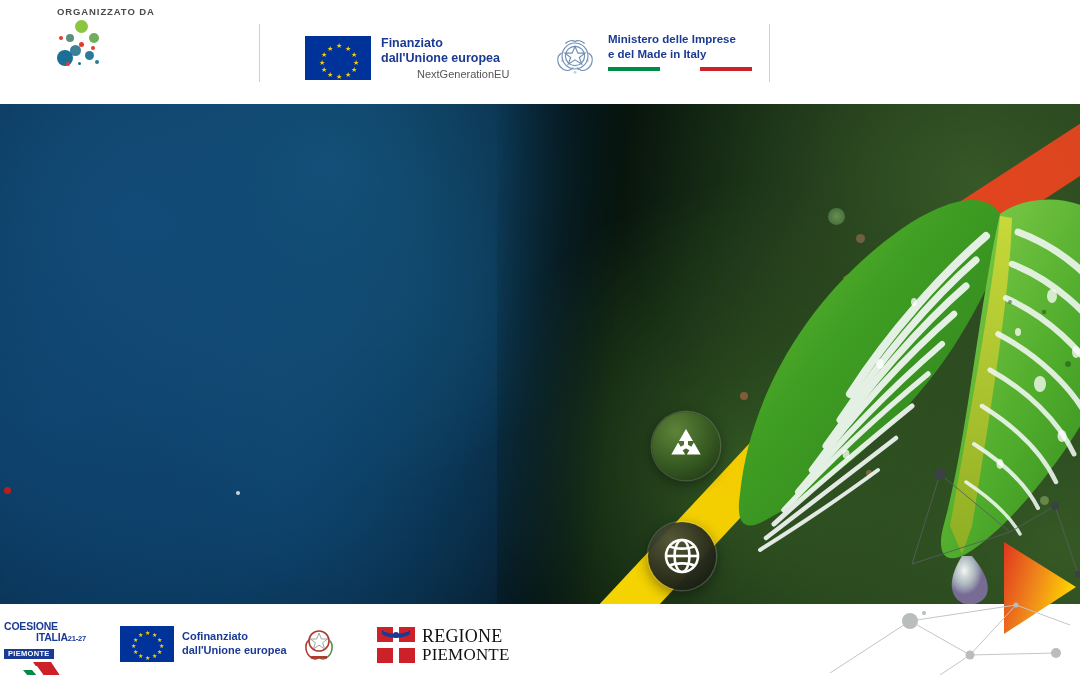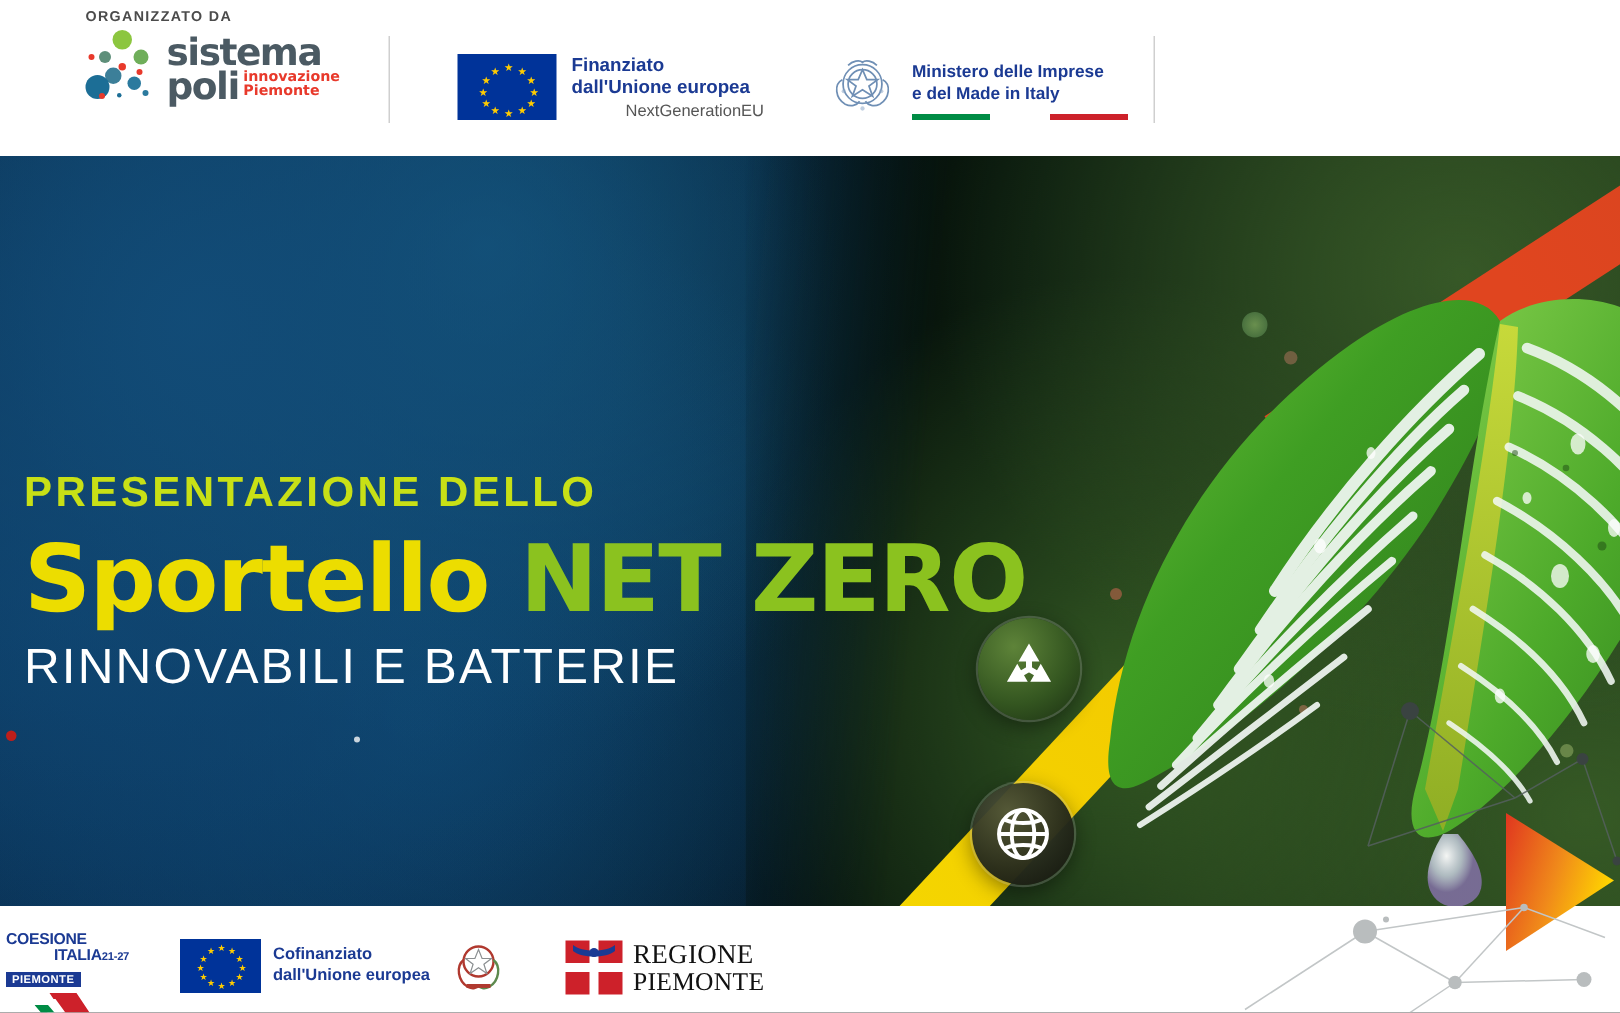--- a/index.html
+++ b/index.html
@@ -43,21 +43,21 @@
 
   .eu-block { position:absolute; left:262px; top:36px; display:flex; align-items:center; gap:10px; }
   .eu-flag {
     width:66px; height:44px; background:#003399; position:relative; flex:0 0 66px;
   }
   .eu-flag .star { position:absolute; color:#FFCC00; font-size:7px; line-height:7px; }
   .eu-txt { line-height:1.18; }
   .eu-bold { font-size:12.5px; font-weight:700; color:#1b3a93; white-space:nowrap; }
   .eu-sub { font-size:11px; color:#555; margin-top:2px; white-space:nowrap;padding-left:36px; }
 
-  .min-block { position:absolute; left:508px; top:32px; display:flex; align-items:flex-end; gap:9px; }
+  .min-block { position:absolute; left:508px; top:32px; display:flex; align-items:flex-start; gap:9px; }
   .emblem { width:48px; height:48px; flex:0 0 48px; }
   .min-txt { line-height:1.3; }
   .min-line { font-size:11.5px; font-weight:700; color:#1b3a93; white-space:nowrap; }
   .flagbars { display:flex; gap:40px; margin-top:5px; }
   .fb { width:52px; height:4px; }
   .fb.green { background:#008c45; }
   .fb.red { background:#cd212a; }
 
   .inv-block { position:absolute; left:758px; top:30px; width:96px; text-align:center; }
   .inv-tick { width:2.5px; height:14px; margin:0 auto; }
@@ -213,30 +213,20 @@
           <span style="left:9px;top:14px;width:8px;height:8px;background:#5e8f7a;"></span>
           <span style="left:22px;top:22px;width:5px;height:5px;background:#e8392b;"></span>
           <span style="left:34px;top:26px;width:4px;height:4px;background:#e8392b;"></span>
           <span style="left:13px;top:25px;width:11px;height:11px;background:#3c7f99;"></span>
           <span style="left:28px;top:31px;width:9px;height:9px;background:#2b7a9e;"></span>
           <span style="left:0px;top:30px;width:16px;height:16px;background:#1c6e96;"></span>
           <span style="left:9px;top:42px;width:4px;height:4px;background:#e8392b;"></span>
           <span style="left:21px;top:42px;width:3px;height:3px;background:#1c6e96;"></span>
           <span style="left:38px;top:40px;width:4px;height:4px;background:#2b7a9e;"></span>
           <span style="left:2px;top:16px;width:4px;height:4px;background:#e8392b;"></span>
-        </div>
-        <div class="sp-words">
-          <div class="sp-sistema">sistema</div>
-          <div class="sp-row2">
-            <span class="sp-poli">poli</span>
-            <span class="sp-innov">
-              <span>innovazione</span><br>
-              <span>Piemonte</span>
-            </span>
-          </div>
         </div>
       </div>
     </div>
 
     <div class="vdivider" style="left:216px;top:24px;height:58px;"></div>
 
     <div class="eu-block">
       <div class="eu-flag">
         <span class="star" style="left:31px;top:6px;">★</span>
         <span class="star" style="left:40px;top:8.5px;">★</span>
@@ -399,28 +389,20 @@
         <g fill="none" stroke="#fff" stroke-width="2.6">
           <circle cx="21" cy="21" r="16"></circle>
           <ellipse cx="21" cy="21" rx="7.5" ry="16"></ellipse>
           <line x1="5" y1="21" x2="37" y2="21"></line>
           <path d="M8 11 C14 14.5 28 14.5 34 11"></path>
           <path d="M8 31 C14 27.5 28 27.5 34 31"></path>
         </g>
       </svg>
     </div>
 
-    <div class="txt-block">
-      <div class="kicker">PRESENTAZIONE DELLO</div>
-      <div class="bigtitle">
-        <span class="t-sportello">Sportello</span>
-        <span class="t-netzero">NET ZERO</span>
-      </div>
-      <div class="subtitle">RINNOVABILI E BATTERIE</div>
-    </div>
 
 
     <svg class="net" style="right:0;bottom:0;width:230px;height:150px;">
       <g stroke="#55605f" stroke-width="1" fill="none" opacity=".85">
         <line x1="90" y1="20" x2="160" y2="78"></line>
         <line x1="90" y1="20" x2="62" y2="110"></line>
         <line x1="160" y1="78" x2="205" y2="52"></line>
         <line x1="62" y1="110" x2="160" y2="78"></line>
         <line x1="205" y1="52" x2="228" y2="120"></line>
       </g>

